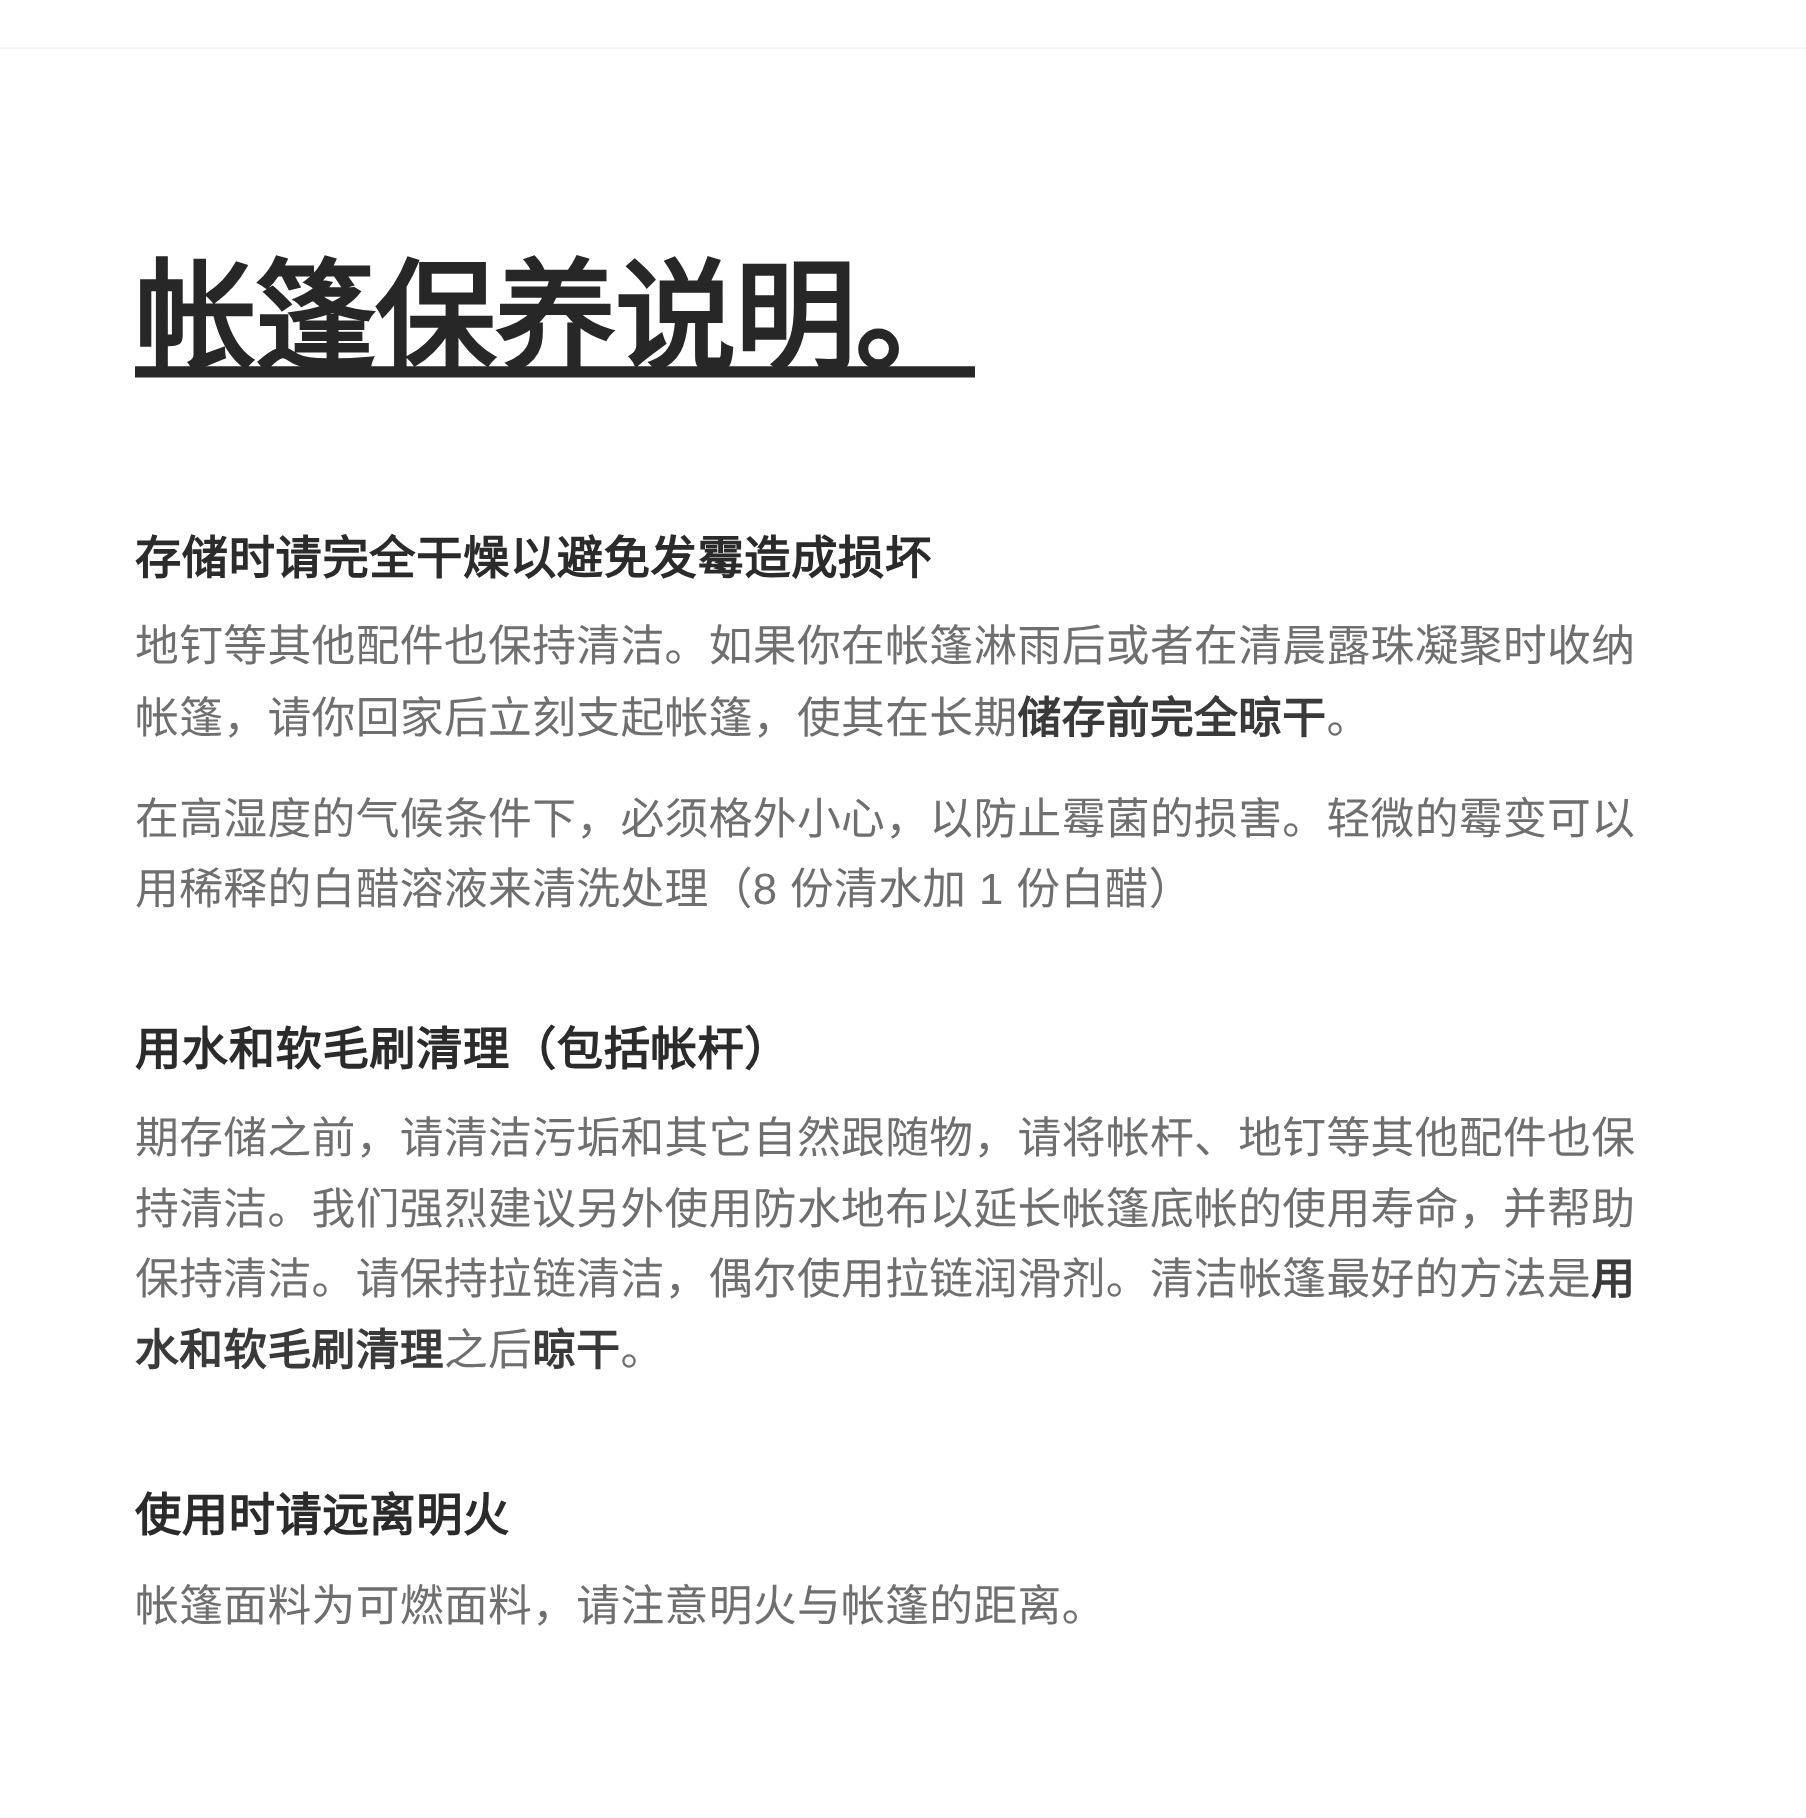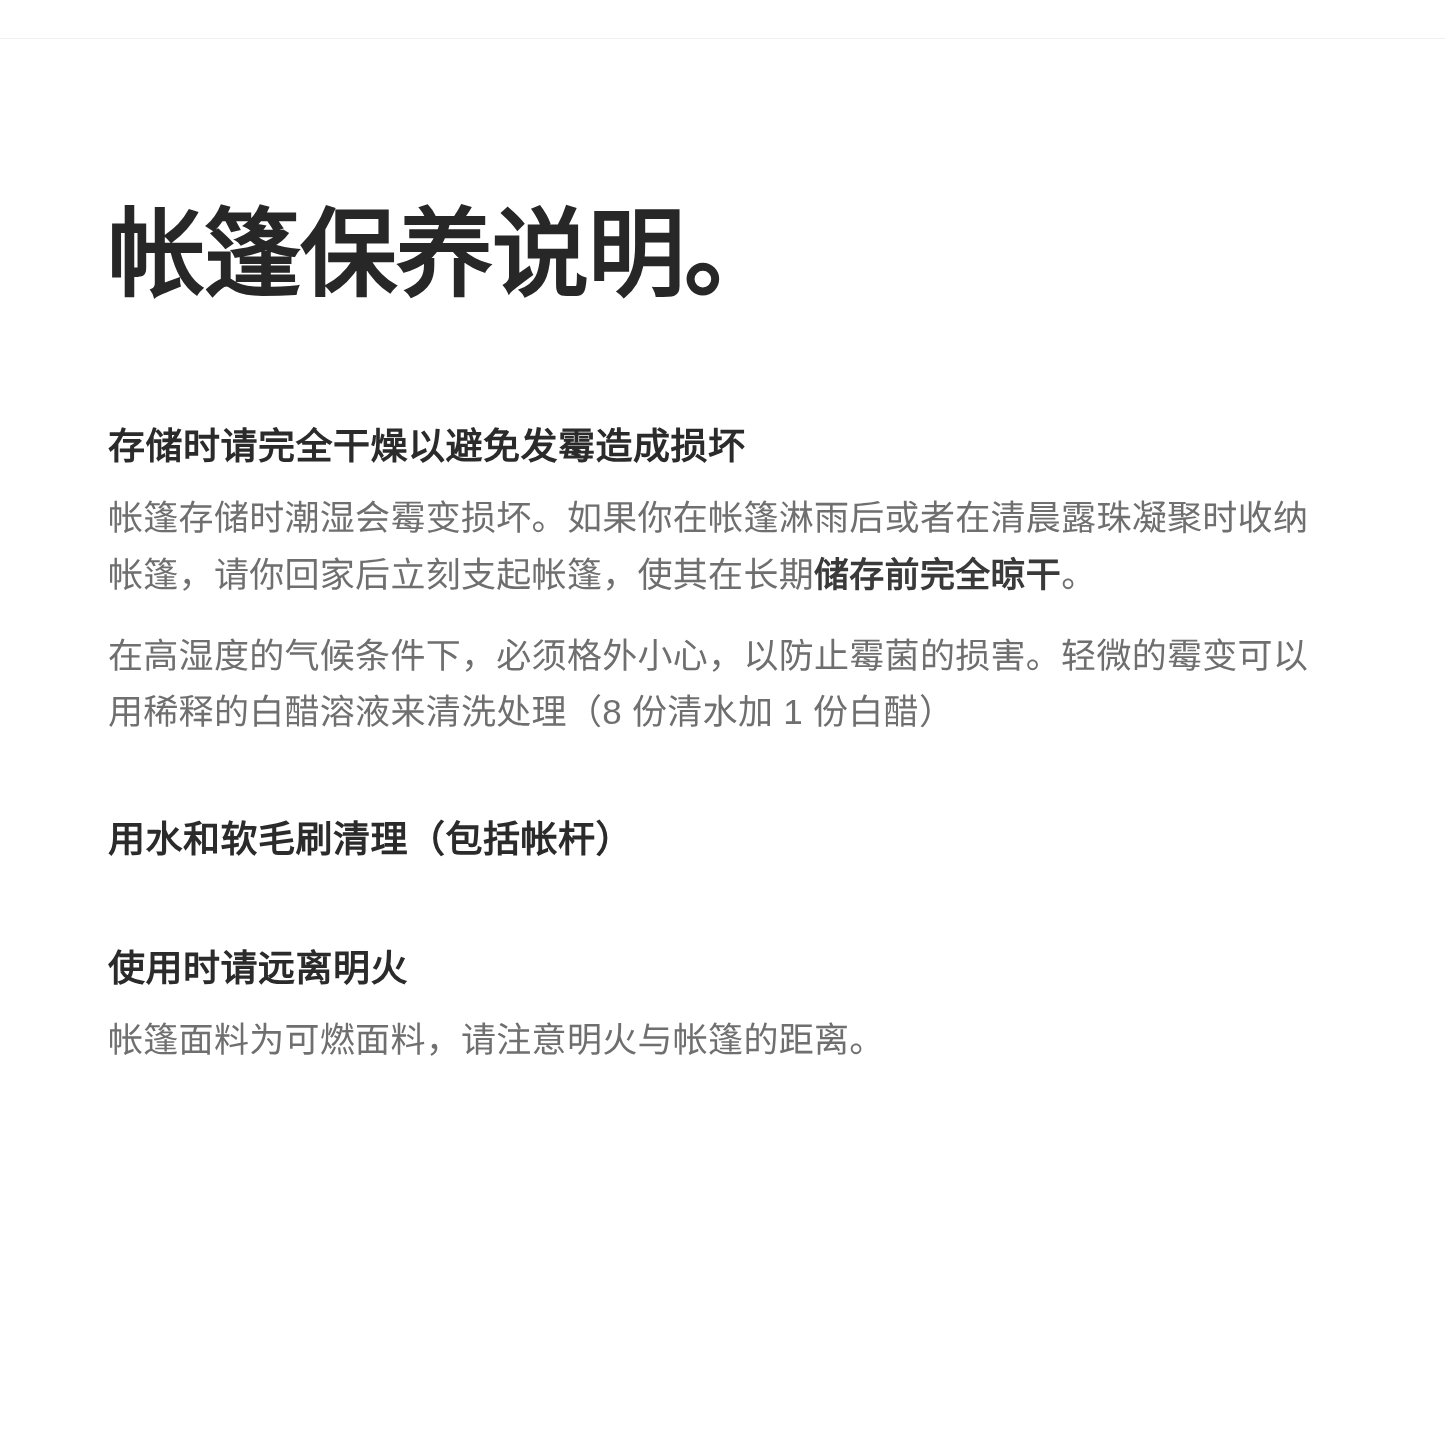--- a/index.html
+++ b/index.html
@@ -38,20 +38,21 @@
     width: 1215px;
   }
   .doc-title {
     margin: 0;
     padding-top: 196px;
     font-size: 97px;
     line-height: 1.22;
     font-weight: 700;
     color: #272727;
     letter-spacing: -1px;
+    text-decoration: underline;
   }
   .sections {
     margin-top: 108px;
   }
   .section {
     margin-bottom: 52px;
   }
   .section:last-child {
     margin-bottom: 0;
     font-family: Liberation Mono, monospace;
@@ -94,26 +95,27 @@
   <div class="top-rule"></div>
 
   <div class="content">
 
     <h1 class="doc-title">帐篷保养说明。</h1>
 
     <div class="sections">
 
       <section class="section section--storage">
         <h2 class="section-heading">存储时请完全干燥以避免发霉造成损坏</h2>
-        <p class="para"><span>帐篷存储时潮湿会霉变损坏。如果你在帐篷淋雨后或者在清晨露珠凝聚时收纳帐篷，请你回家后立刻支起帐篷，使其在长期</span><span class="em">储存前完全晾干</span><span>。</span></p>
+        <p class="para"><span>地钉等其他配件也保持清洁。如果你在帐篷淋雨后或者在清晨露珠凝聚时收纳帐篷，请你回家后立刻支起帐篷，使其在长期</span><span class="em">储存前完全晾干</span><span>。</span></p>
         <p class="para"><span>在高湿度的气候条件下，必须格外小心，以防止霉菌的损害。轻微的霉变可以用稀释的白醋溶液来清洗处理（8 份清水加 1 份白醋）</span></p>
       </section>
 
       <section class="section section--cleaning">
         <h2 class="section-heading">用水和软毛刷清理（包括帐杆）</h2>
+        <p class="para"><span>期存储之前，请清洁污垢和其它自然跟随物，请将帐杆、地钉等其他配件也保持清洁。我们强烈建议另外使用防水地布以延长帐篷底帐的使用寿命，并帮助保持清洁。请保持拉链清洁，偶尔使用拉链润滑剂。清洁帐篷最好的方法是</span><span class="em">用水和软毛刷清理</span><span>之后</span><span class="em">晾干</span><span>。</span></p>
       </section>
 
       <section class="section section--fire">
         <h2 class="section-heading">使用时请远离明火</h2>
         <p class="para"><span>帐篷面料为可燃面料，请注意明火与帐篷的距离。</span></p>
       </section>
 
     </div>
   </div>
 </div>

